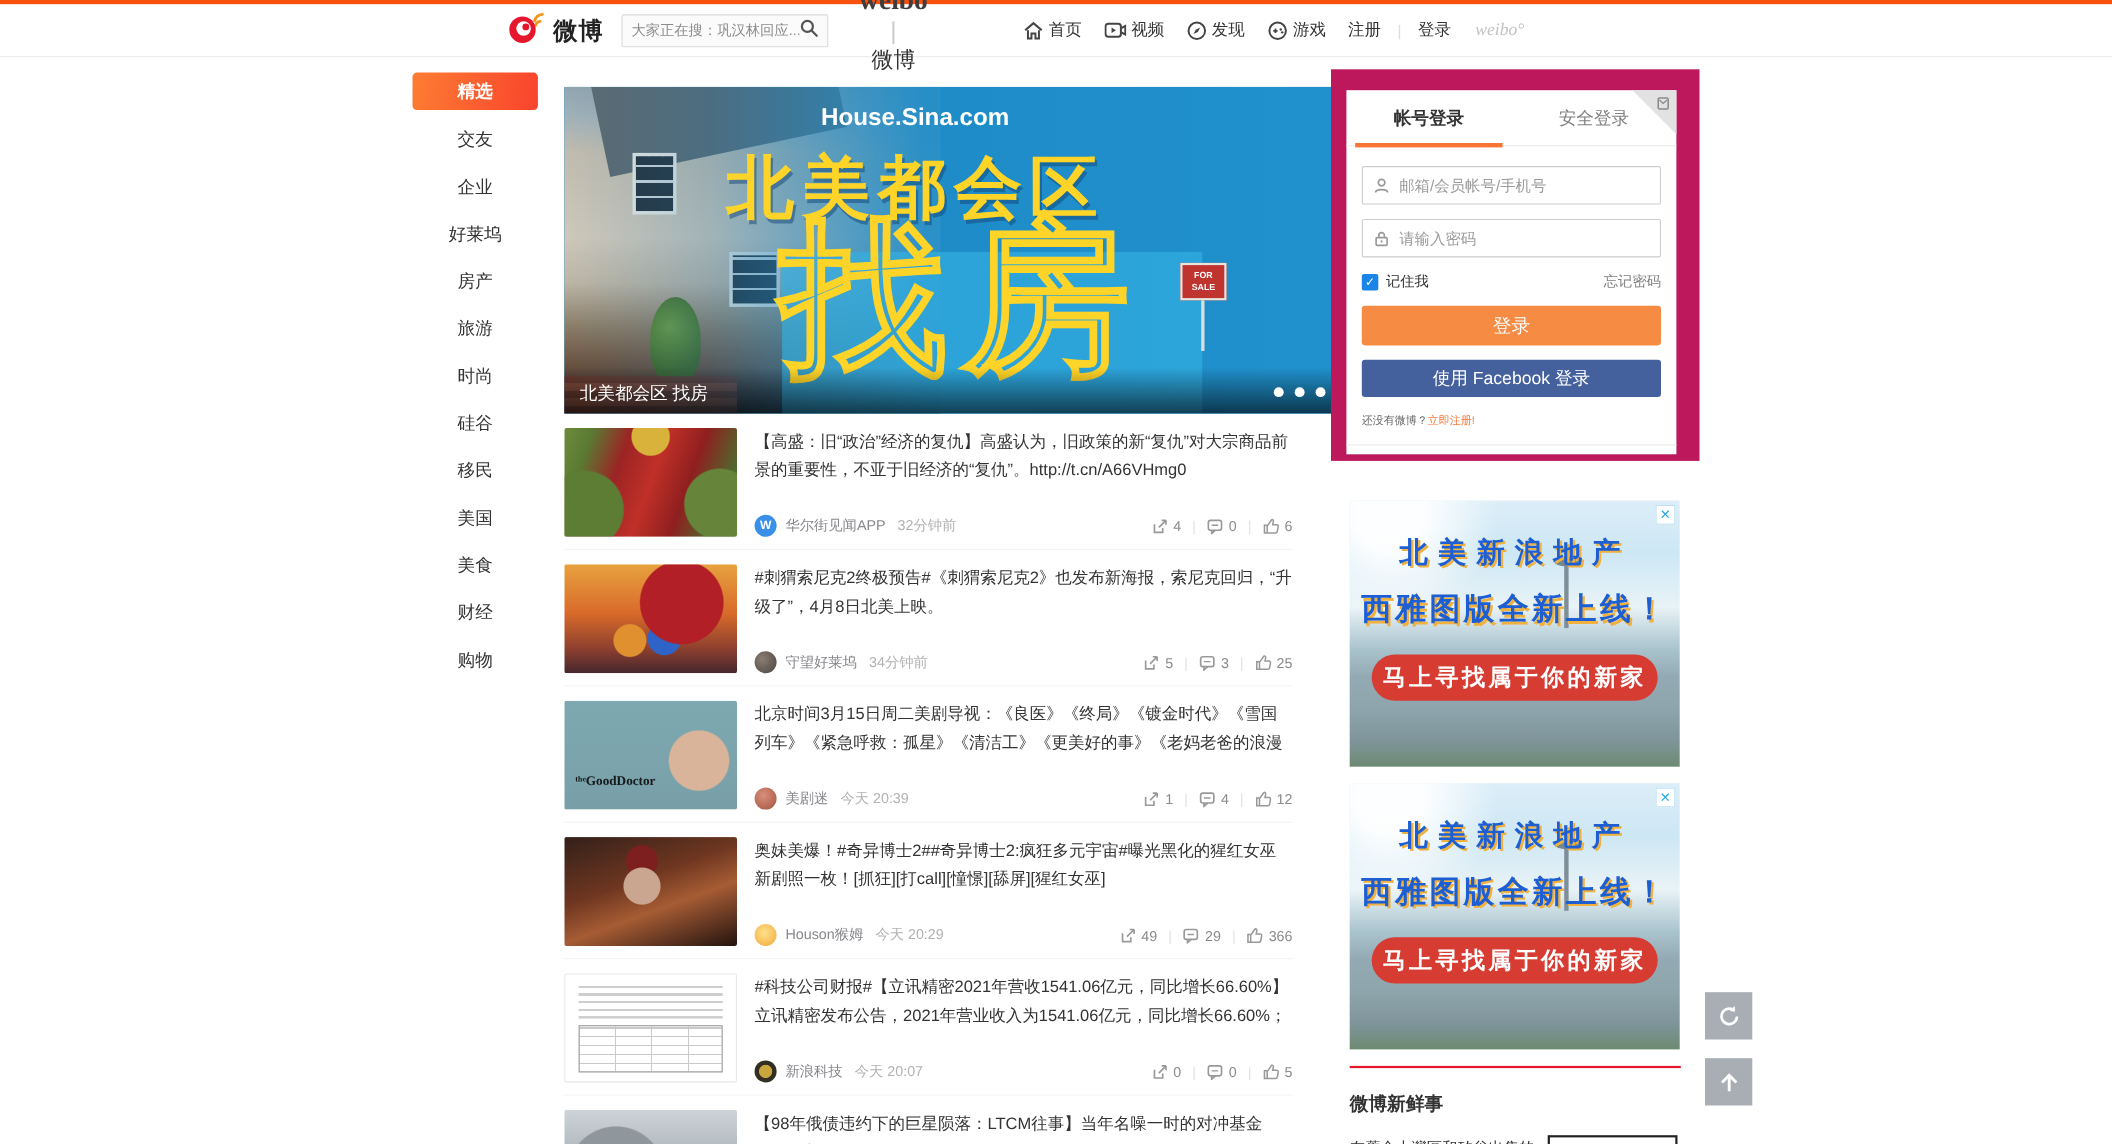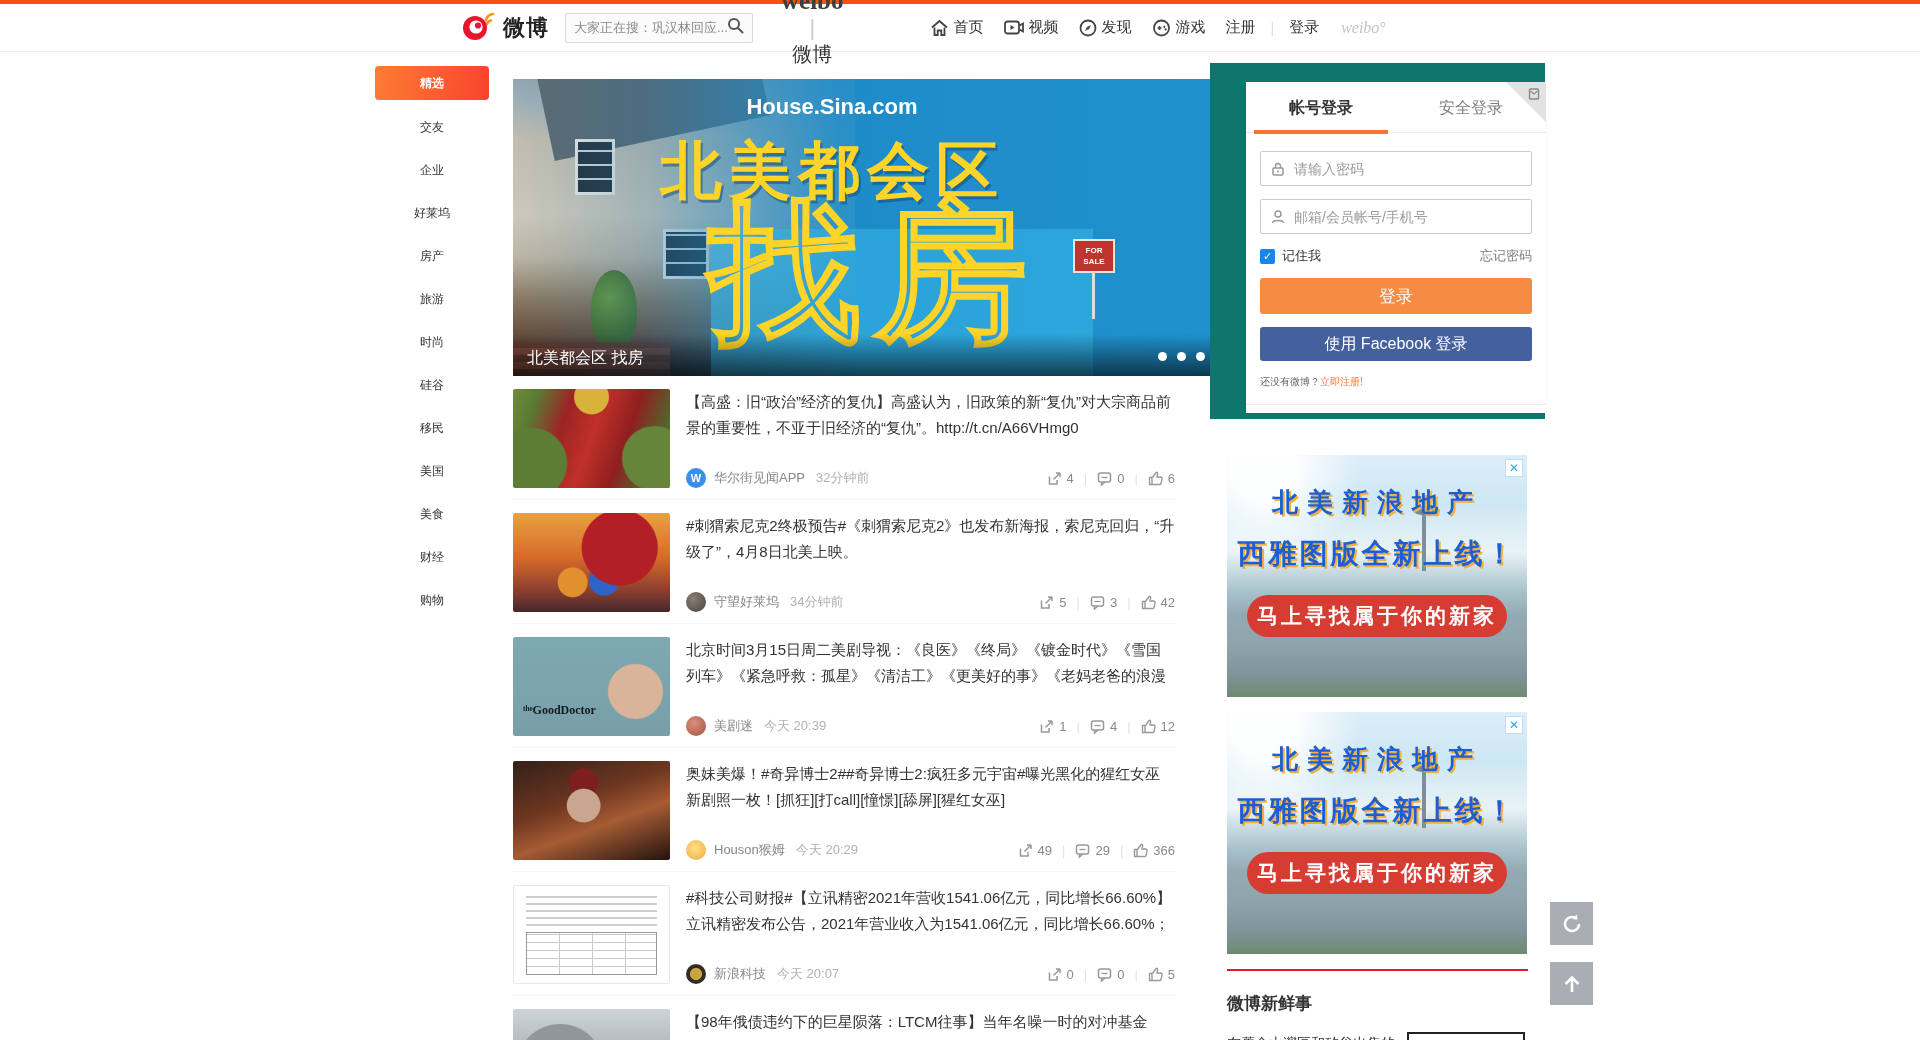--- a/index.html
+++ b/index.html
@@ -28,21 +28,21 @@
   .nav-sep { color:#ddd; margin:0 15px; font-size:14px; }
   .nav-wordmark { margin-left:22px; font-family:"Liberation Serif","DejaVu Serif",serif; font-style:italic;
     color:#c3c3c3; font-size:16px; cursor:pointer; }
 
   
   .main { position:relative; width:1170px; margin:0 auto; height:988px; }
 
   
   .sidebar { position:absolute; left:0; top:14px; width:114px; }
   .side-item { height:43px; display:flex; align-items:center; justify-content:center;
-    font-size:12px; color:#333; cursor:pointer;font-family:Liberation Serif, serif; }
+    font-size:16px; color:#333; cursor:pointer;font-family:Liberation Serif, serif; }
   .side-item.active { background:linear-gradient(100deg,#fd7d32,#f9432e); color:#fff;
     border-radius:4px; height:34px; margin-bottom:6px; font-weight:bold; }
 
   
   .content { position:absolute; left:138px; top:15px; width:662px; }
   .banner { position:relative; width:744px; height:297px; overflow:hidden; background:#1f86c0; cursor:pointer;margin-top:12px; }
   .banner .photo { position:absolute; left:0; top:0; width:46%; height:100%;
     background:linear-gradient(180deg,#93a5ae 0%,#9fb0b8 8%,#c2bcae 20%,#cfc8ba 46%,#bdb5a5 60%,#8a7a64 74%,#6e5542 84%,#4a352a 93%,#2f241d 100%); }
   .roof { position:absolute; left:30px; top:-30px; width:220px; height:90px; background:#5d6a70; transform:rotate(-12deg); }
   .win { position:absolute; width:40px; height:56px; background:
@@ -115,21 +115,21 @@
   .av-5 { background:radial-gradient(circle at 50% 50%,#c9a53e 0 40%,#332e22 45%); }
   .author { font-size:13px; color:#87868c; margin-right:11px; cursor:pointer; }
   .time { font-size:13px; color:#b2b2b2; }
   .stats { margin-left:auto; display:flex; align-items:center; color:#8a8a8a; font-size:13px; }
   .stat { display:flex; align-items:center; gap:5px; cursor:pointer; }
   .stat svg { display:block; }
   .stat-sep { color:#e3e3e3; margin:0 10px; }
 
   
   .right-col { position:absolute; right:0; top:11px; width:335px; }
-  .login-wrap { background:#0f766e; padding:19px 16px 6px 36px; }
+  .login-wrap { background:#be185d; padding:19px 16px 6px 14px; }
   .login-panel { position:relative; background:#fff; width:300px; box-shadow:0 1px 2px rgba(0,0,0,.08); }
   .corner-fold { position:absolute; top:0; right:0; width:0; height:0;
     border-top:40px solid #e2e2e2; border-left:40px solid transparent; cursor:pointer; }
   .corner-icon { position:absolute; top:5px; right:5px; cursor:pointer; }
   .tabs { display:flex; padding-top:16px; border-bottom:1px solid #eaeaea; }
   .tab { flex:1; text-align:center; font-size:16px; padding-bottom:13px; color:#808080; position:relative; cursor:pointer; }
   .tab.active { color:#333; font-weight:bold; }
   .tab.active::after { content:''; position:absolute; left:8px; right:8px; bottom:-2px; height:4px; background:#f77434; }
   .form { padding:18px 14px 0; }
   .input-row { display:flex; align-items:center; height:35px; border:1px solid #ccc; border-radius:2px;
@@ -375,21 +375,21 @@
                 </span>
               <span>3</span>
             </span>
             <span class="stat-sep">|</span>
             <span class="stat">
               <span>
                   <svg width="15" height="15" viewBox="0 0 15 15">
                     <path d="M1.5 6.5 H4 V13.5 H1.5 Z M4 13.5 H11.5 C12.5 13.5 13 13 13.2 12 L14 7.8 C14.2 6.8 13.6 6 12.6 6 H9 L9.6 3 C9.8 1.8 8.9 1 8 1.5 L4.5 6.5" fill="none" stroke="#999" stroke-width="1.4"></path>
                   </svg>
                 </span>
-              <span>42</span>
+              <span>25</span>
             </span>
           </div>
         </div>
       </div>
     </div>
 
     <div class="post">
       <div class="thumb thumb-3">
         <span class="thumb-cap">ᵗʰᵉGoodDoctor</span>
       </div>
@@ -541,32 +541,32 @@
             <path d="M3.5 4 L7 7 L10.5 4" fill="none" stroke="#8a8a8a" stroke-width="1.2"></path>
           </svg>
         </div>
         <div class="tabs">
           <div class="tab active">帐号登录</div>
           <div class="tab">安全登录</div>
         </div>
         <div class="form">
           <div class="input-row">
             <svg width="16" height="16" viewBox="0 0 16 16">
+              <circle cx="8" cy="5" r="3" fill="none" stroke="#999" stroke-width="1.5"></circle>
+              <path d="M2.5 14 C2.5 10.5 13.5 10.5 13.5 14" fill="none" stroke="#999" stroke-width="1.5"></path>
+            </svg>
+            <input placeholder="邮箱/会员帐号/手机号" style="">
+          </div>
+          <div class="input-row">
+            <svg width="16" height="16" viewBox="0 0 16 16">
               <rect x="3" y="7" width="10" height="7" rx="1" fill="none" stroke="#999" stroke-width="1.5"></rect>
               <path d="M5.5 7 V5 a2.5 2.5 0 0 1 5 0 V7" fill="none" stroke="#999" stroke-width="1.5"></path>
               <circle cx="8" cy="10.5" r="1" fill="#999"></circle>
             </svg>
             <input type="password" placeholder="请输入密码" style="">
-          </div>
-          <div class="input-row">
-            <svg width="16" height="16" viewBox="0 0 16 16">
-              <circle cx="8" cy="5" r="3" fill="none" stroke="#999" stroke-width="1.5"></circle>
-              <path d="M2.5 14 C2.5 10.5 13.5 10.5 13.5 14" fill="none" stroke="#999" stroke-width="1.5"></path>
-            </svg>
-            <input placeholder="邮箱/会员帐号/手机号" style="">
           </div>
           <div class="remember-row">
             <span class="checkbox">✓</span>
             <span>记住我</span>
             <span class="forgot">忘记密码</span>
           </div>
           <button class="btn-login">登录</button>
           <button class="btn-fb">使用 Facebook 登录</button>
           <div class="register-row">
             <span>还没有微博？</span><span class="register-link">立即注册!</span>

